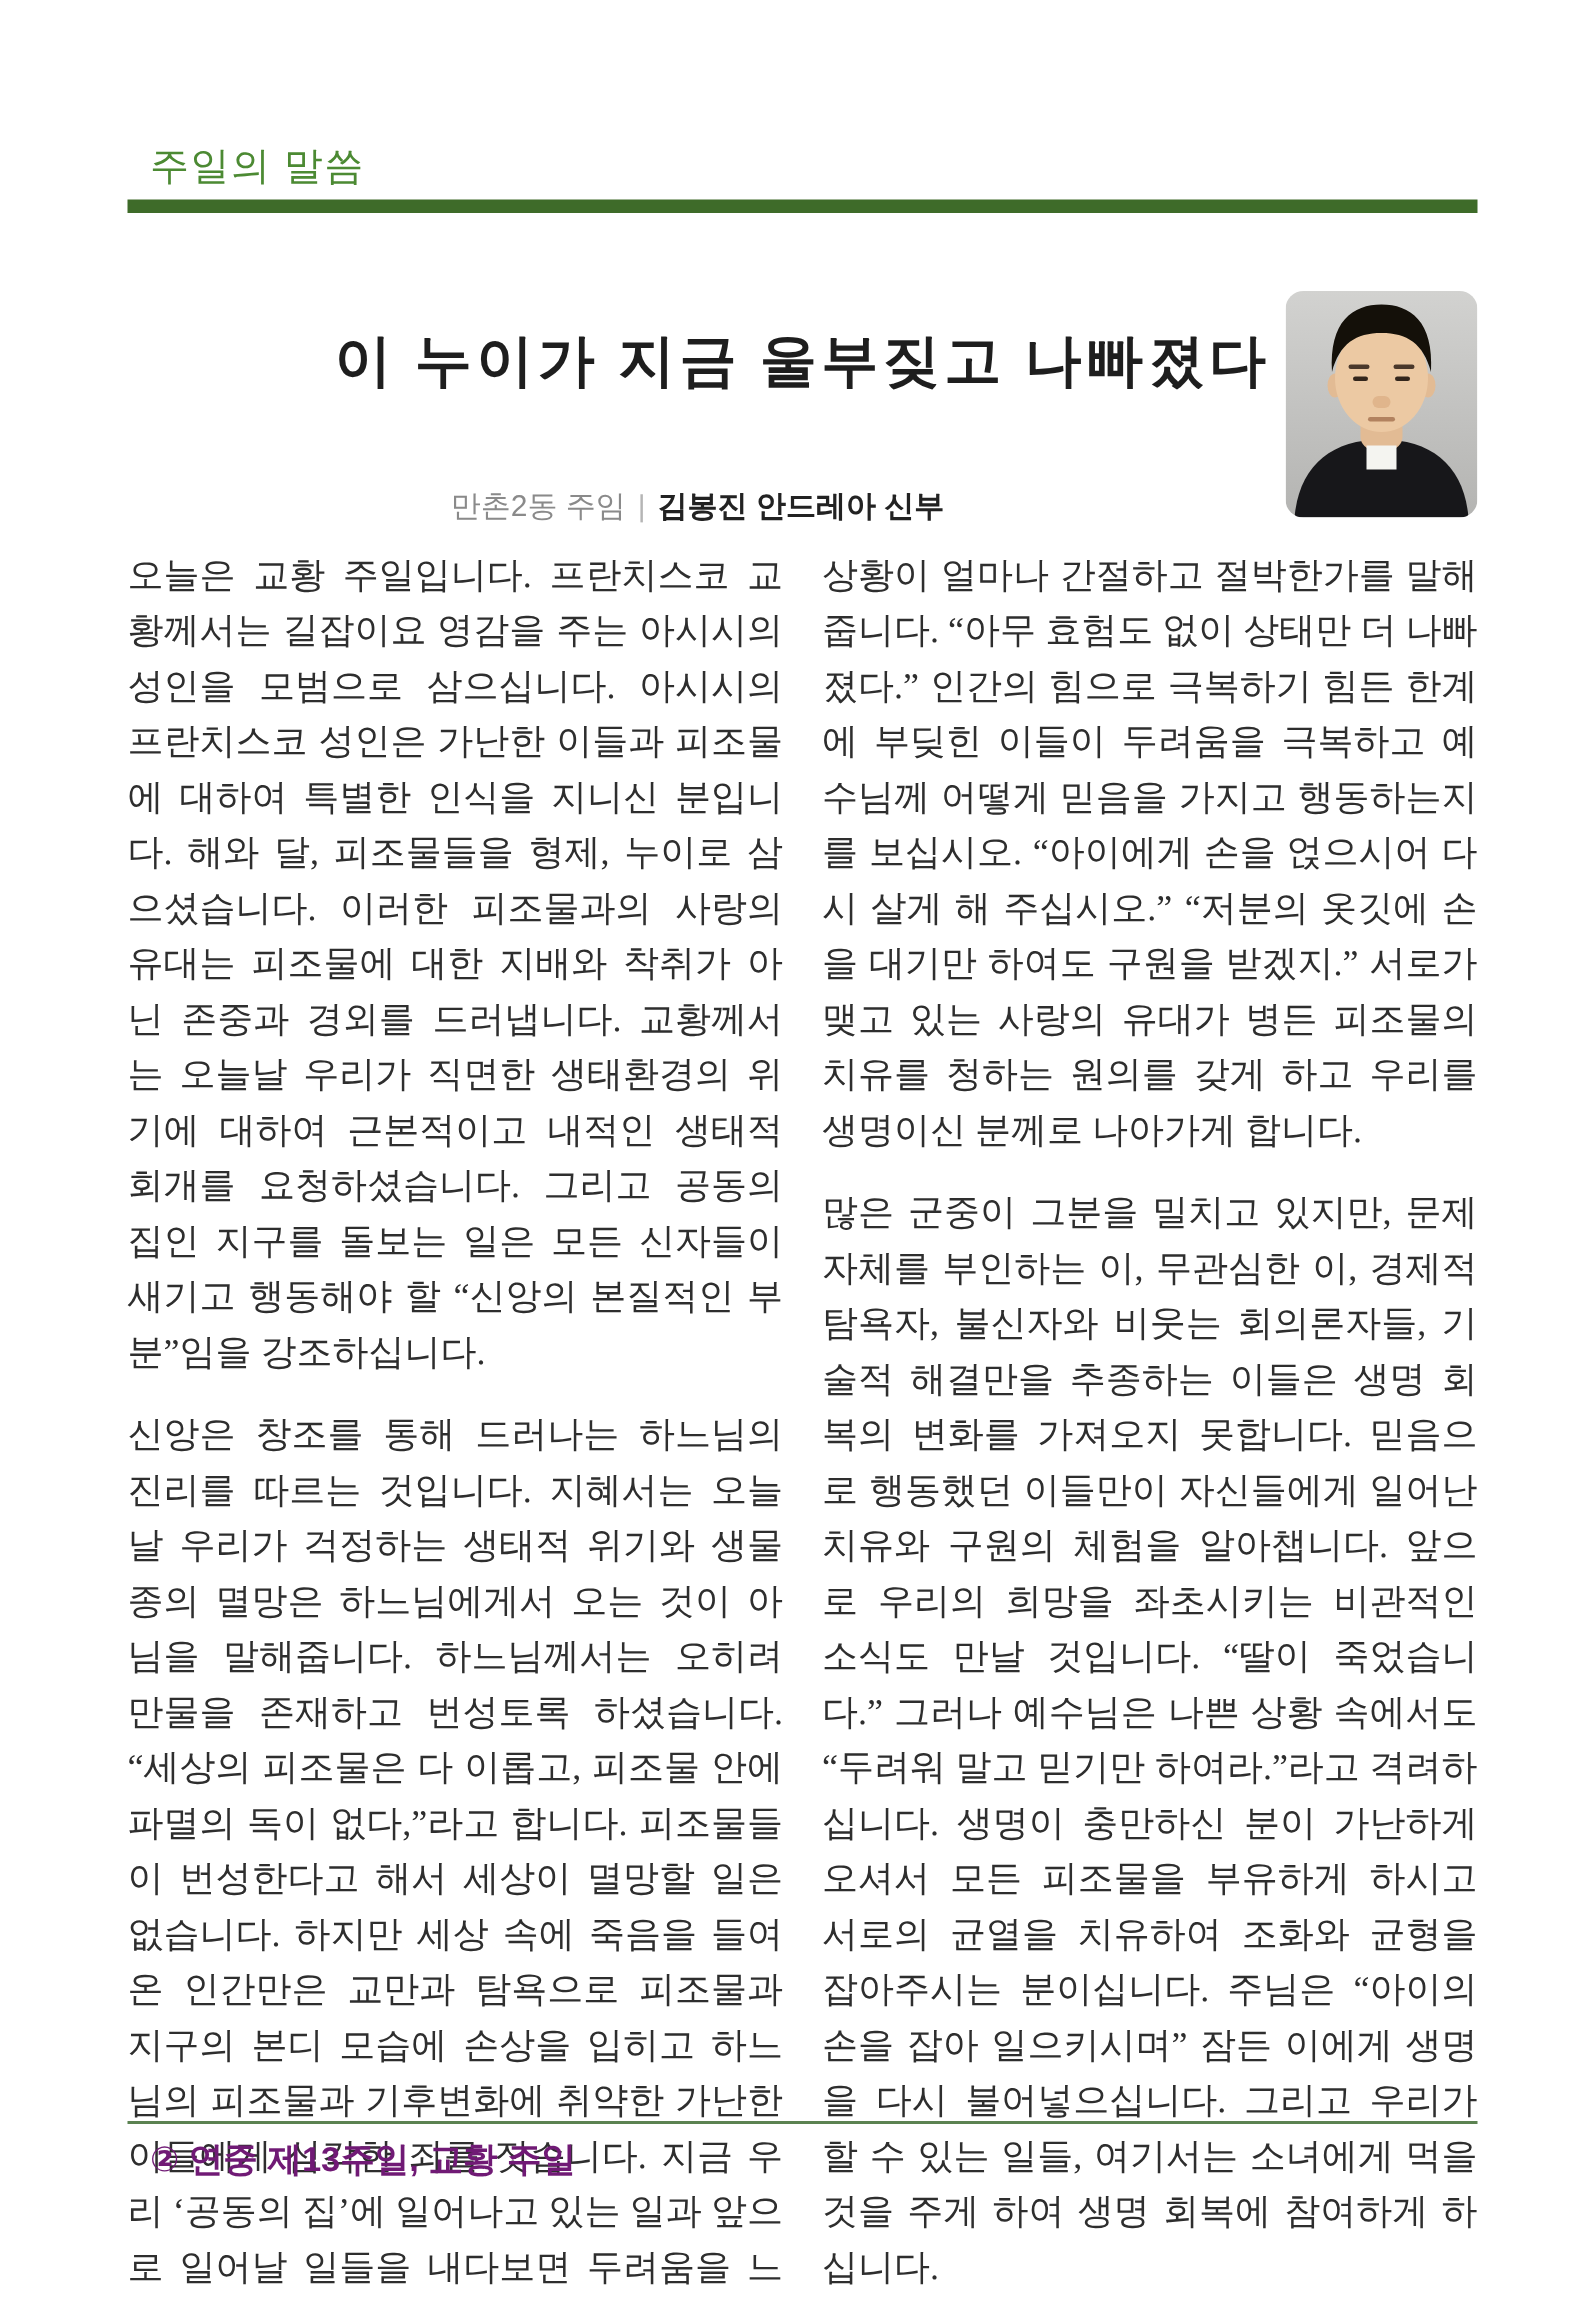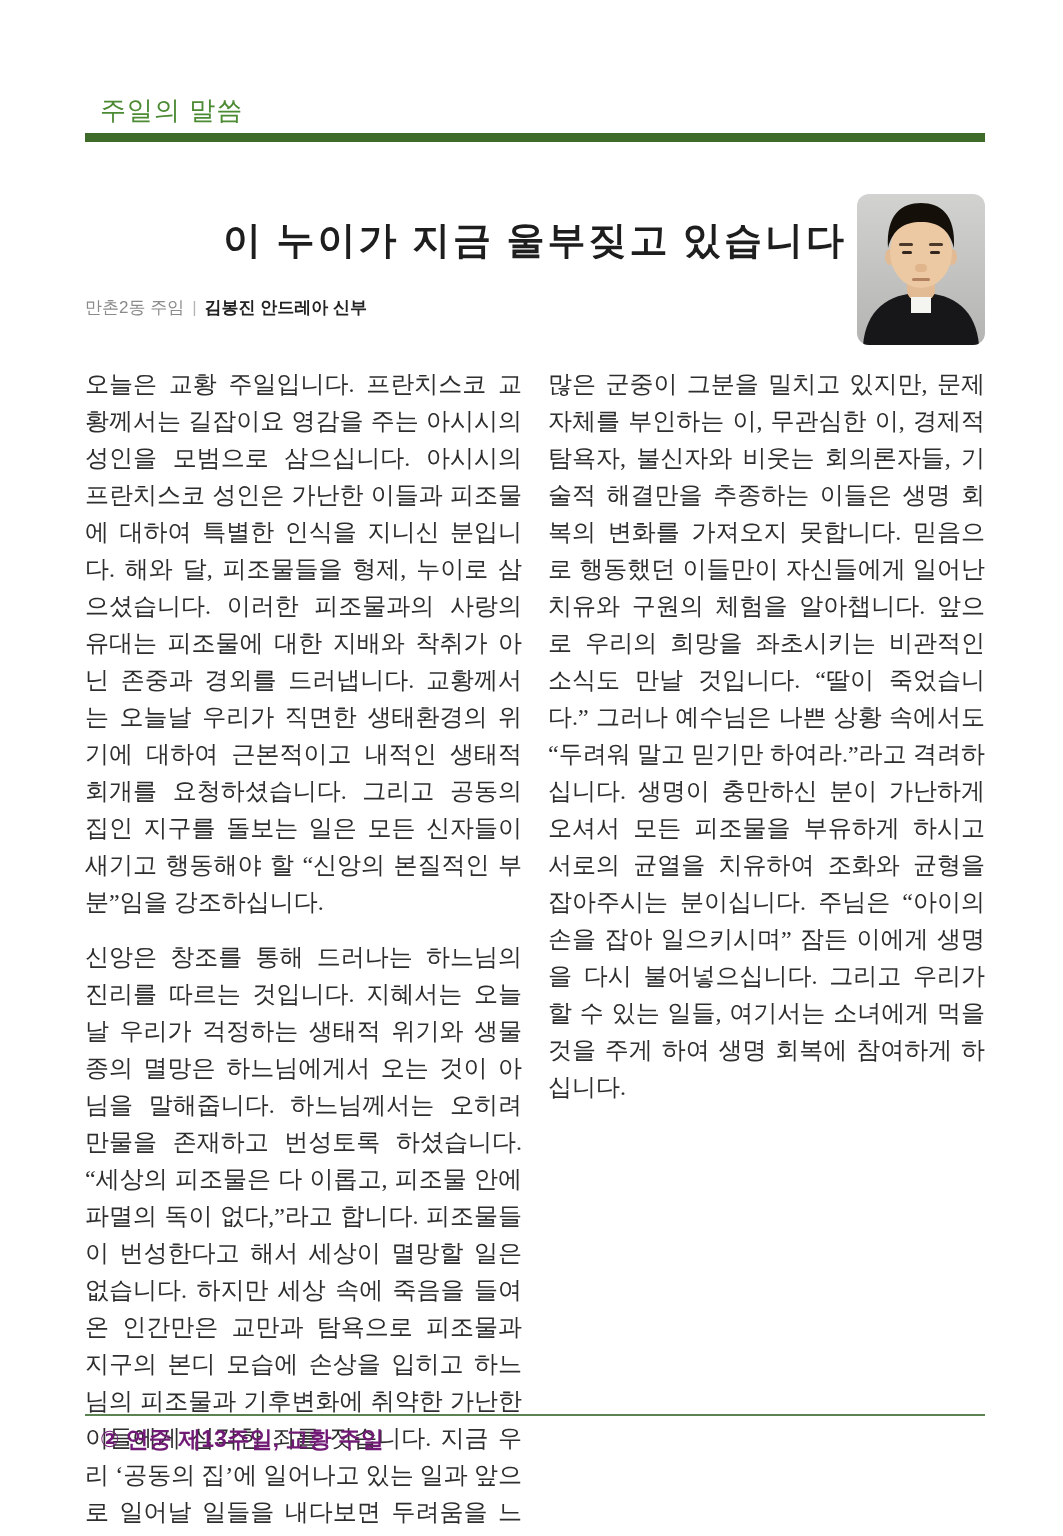--- a/index.html
+++ b/index.html
@@ -42,25 +42,25 @@
     font-family: "Liberation Serif", "DejaVu Serif", serif;
     font-weight: 700;
     font-size: 38px;
     letter-spacing: 3px;
     color: #1e1e1e;
     white-space: nowrap;
   }
   .byline {
     position: absolute;
     left: 85px;
-    top: 296px;
+    top: 324px;
     width: 760px;
-    text-align: left;
+    text-align: center;
     font-family: "Liberation Sans", "DejaVu Sans", sans-serif;
-    font-size: 17px;
+    font-size: 20px;
     white-space: nowrap;
   }
   .byline .role { color: #8a8a8a; font-weight: 400; }
   .byline .sep  { color: #b5b5b5; margin: 0 8px; font-weight: 300; }
   .byline .name { color: #222222; font-weight: 700; }
   .photo {
     position: absolute;
     left: 857px;
     top: 194px;
     width: 128px;
@@ -104,21 +104,21 @@
     color: #701a75;
     white-space: nowrap;
   }
 </style>
 </head>
 <body>
 
 <div class="kicker">주일의 말씀</div>
 <div class="kicker-bar"></div>
 
-<h1 class="page-title">이 누이가 지금 울부짖고 있습니다</h1>
+<h1 class="page-title">이 누이가 지금 울부짖고 나빠졌다</h1>
 
 <div class="byline">
   <span class="role">만촌2동 주임</span><span class="sep">|</span><span class="name">김봉진 안드레아 신부</span>
 </div>
 
 <div class="photo">
   <svg width="128" height="151" viewBox="0 0 128 151" xmlns="http://www.w3.org/2000/svg" aria-hidden="true">
     <defs>
       <linearGradient id="pbg" x1="0" y1="0" x2="0" y2="1">
         <stop offset="0" stop-color="#d2d2d0"></stop>
@@ -142,19 +142,20 @@
   </svg>
 </div>
 
 <div class="columns">
   <div class="col">
     <p>오늘은 교황 주일입니다. 프란치스코 교황께서는 길잡이요 영감을 주는 아시시의 성인을 모범으로 삼으십니다. 아시시의 프란치스코 성인은 가난한 이들과 피조물에 대하여 특별한 인식을 지니신 분입니다. 해와 달, 피조물들을 형제, 누이로 삼으셨습니다. 이러한 피조물과의 사랑의 유대는 피조물에 대한 지배와 착취가 아닌 존중과 경외를 드러냅니다. 교황께서는 오늘날 우리가 직면한 생태환경의 위기에 대하여 근본적이고 내적인 생태적 회개를 요청하셨습니다. 그리고 공동의 집인 지구를 돌보는 일은 모든 신자들이 새기고 행동해야 할 “신앙의 본질적인 부분”임을 강조하십니다.</p>
     <p>신앙은 창조를 통해 드러나는 하느님의 진리를 따르는 것입니다. 지혜서는 오늘날 우리가 걱정하는 생태적 위기와 생물종의 멸망은 하느님에게서 오는 것이 아님을 말해줍니다. 하느님께서는 오히려 만물을 존재하고 번성토록 하셨습니다. “세상의 피조물은 다 이롭고, 피조물 안에 파멸의 독이 없다,”라고 합니다. 피조물들이 번성한다고 해서 세상이 멸망할 일은 없습니다. 하지만 세상 속에 죽음을 들여온 인간만은 교만과 탐욕으로 피조물과 지구의 본디 모습에 손상을 입히고 하느님의 피조물과 기후변화에 취약한 가난한 이들에게 심각한 죄를 짓습니다. 지금 우리 ‘공동의 집’에 일어나고 있는 일과 앞으로 일어날 일들을 내다보면 두려움을 느끼지 않을 수 없습니다.</p>
 
   </div>
   <div class="col">
+    <p>상황이 얼마나 간절하고 절박한가를 말해줍니다. “아무 효험도 없이 상태만 더 나빠졌다.” 인간의 힘으로 극복하기 힘든 한계에 부딪힌 이들이 두려움을 극복하고 예수님께 어떻게 믿음을 가지고 행동하는지를 보십시오. “아이에게 손을 얹으시어 다시 살게 해 주십시오.” “저분의 옷깃에 손을 대기만 하여도 구원을 받겠지.” 서로가 맺고 있는 사랑의 유대가 병든 피조물의 치유를 청하는 원의를 갖게 하고 우리를 생명이신 분께로 나아가게 합니다.</p>
     <p>많은 군중이 그분을 밀치고 있지만, 문제 자체를 부인하는 이, 무관심한 이, 경제적 탐욕자, 불신자와 비웃는 회의론자들, 기술적 해결만을 추종하는 이들은 생명 회복의 변화를 가져오지 못합니다. 믿음으로 행동했던 이들만이 자신들에게 일어난 치유와 구원의 체험을 알아챕니다. 앞으로 우리의 희망을 좌초시키는 비관적인 소식도 만날 것입니다. “딸이 죽었습니다.” 그러나 예수님은 나쁜 상황 속에서도 “두려워 말고 믿기만 하여라.”라고 격려하십니다. 생명이 충만하신 분이 가난하게 오셔서 모든 피조물을 부유하게 하시고 서로의 균열을 치유하여 조화와 균형을 잡아주시는 분이십니다. 주님은 “아이의 손을 잡아 일으키시며” 잠든 이에게 생명을 다시 불어넣으십니다. 그리고 우리가 할 수 있는 일들, 여기서는 소녀에게 먹을 것을 주게 하여 생명 회복에 참여하게 하십니다.</p>
 
   </div>
 </div>
 
 <div class="footer-line"></div>
 <div class="footer-text">② 연중 제13주일, 교황 주일</div>
 
 </body></html>

